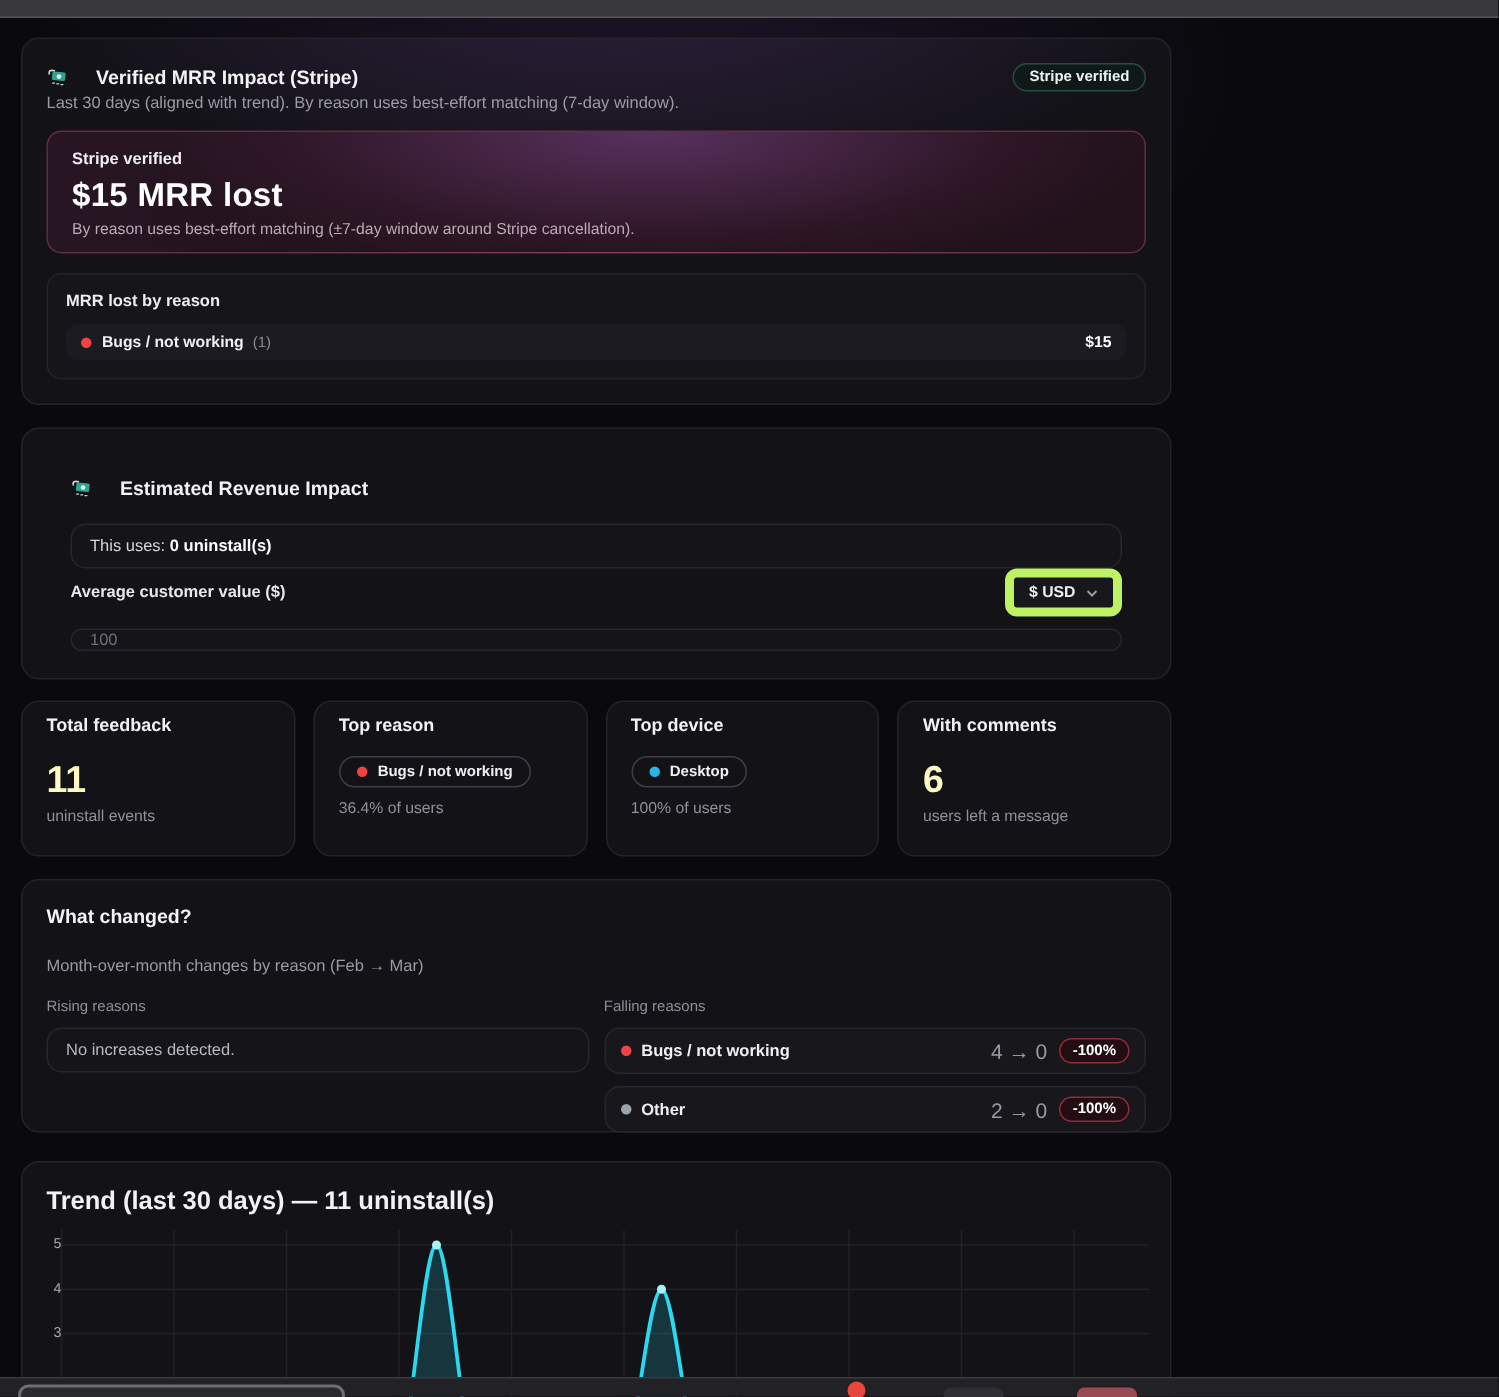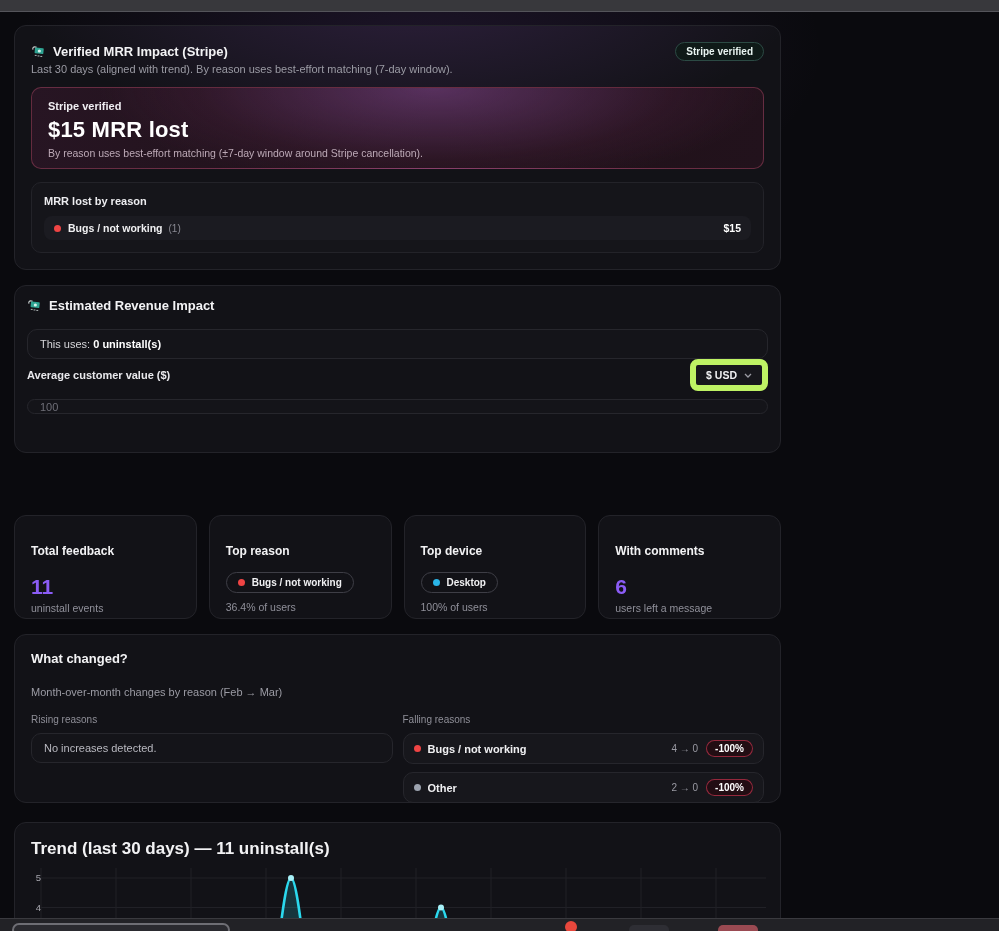--- a/index.html
+++ b/index.html
@@ -10,63 +10,63 @@
     color:#f2f2f4;
   }
   .topbar{height:11px;background:#38383c;border-bottom:1px solid #54545a;}
   .container{width:767px;margin:13px 0 0 14px;}
   .card{background:#121217;border:1px solid #232329;border-radius:12px;box-sizing:border-box;}
   .card.verified{
     padding:16px;margin-bottom:15px;
     background:radial-gradient(560px 230px at 52% -18%, rgba(112,64,150,0.30), rgba(0,0,0,0) 70%), #121217;
   }
   .header-row{display:flex;justify-content:space-between;align-items:center;}
-  .card-title{font-size:13px;font-weight:700;color:#f3f3f5;display:flex;gap:7px;align-items:center;}
+  .card-title{font-size:13px;font-weight:700;color:#f3f3f5;display:flex;gap:18px;align-items:center;}
   .badge-stripe{font-size:10px;font-weight:700;color:#e9f4f1;background:#0f1a18;border:1px solid #2c4a44;padding:3px 10px;border-radius:999px;}
   .subtitle{font-size:11px;color:#9b9ba4;margin-top:2px;}
   .hero{
     margin-top:12px;border-radius:10px;border:1px solid rgba(240,95,135,0.32);
     padding:12px 16px 13px;box-sizing:border-box;height:82px;
     background:radial-gradient(430px 130px at 55% 0%, rgba(135,75,152,0.55), rgba(92,40,80,0.22) 55%, rgba(0,0,0,0) 78%),
                linear-gradient(100deg,#271523 0%,#1f1118 55%,#22121c 100%);
   }
   .hero-label{font-size:11px;font-weight:700;color:#f0eef2;}
   .hero-headline{font-size:22px;font-weight:700;color:#ffffff;margin-top:5px;letter-spacing:.2px;}
   .hero-note{font-size:10.5px;color:#bca9b6;margin-top:4px;}
   .panel{margin-top:13px;background:#15151a;border:1px solid #232329;border-radius:10px;padding:12px;}
   .panel-title{font-size:11px;font-weight:700;color:#ededf0;}
   .reason-row{margin-top:9px;background:#1b1b21;border-radius:8px;height:24px;display:flex;align-items:center;padding:0 10px;}
   .dot{width:7px;height:7px;border-radius:50%;flex:0 0 auto;}
   .reason-label{font-size:10.5px;font-weight:700;color:#f0f0f2;margin-left:7px;}
   .reason-count{font-size:10px;color:#8a8a93;margin-left:6px;}
   .reason-amount{margin-left:auto;font-size:10.5px;font-weight:700;color:#ffffff;}
-  .card.revenue{padding:12px;height:168px;}
+  .card.revenue{padding:32px;height:168px;}
   .info-box{margin-top:16px;border:1px solid #26262c;background:#141419;border-radius:10px;padding:8px 12px;font-size:11px;color:#d6d6da;}
   .info-box b{color:#ffffff;font-weight:700;}
   .label-row{display:flex;justify-content:space-between;align-items:center;}
   .field-label{font-size:11px;font-weight:700;color:#e8e8ec;}
   .currency-btn{display:flex;gap:7px;align-items:center;border:6px solid #bef264;background:#17171c;border-radius:8px;padding:4px 10px;font-size:10.5px;font-weight:700;color:#f0f0f2;cursor:pointer;}
   .text-input{display:block;margin-top:8px;width:100%;box-sizing:border-box;background:#141419;border:1px solid #26262c;border-radius:10px;height:15px;padding:0 12px;font-size:11px;color:#e8e8ec;font-family:"Liberation Sans",sans-serif;outline:none;}
   .text-input::placeholder{color:#6f6f78;}
   .stats-row{display:flex;gap:12px;margin-top:14px;}
-  .stat-card{flex:1;padding:28px 16px;height:104px;margin-top:48px;}
+  .stat-card{flex:1;padding:8px 16px;height:104px;}
   .stat-title{font-size:12px;font-weight:700;color:#f2f2f4;}
-  .stat-value{font-size:21px;font-weight:700;color:#8b5cf6;margin-top:18px;line-height:1;}
+  .stat-value{font-size:25px;font-weight:700;color:#fef9c3;margin-top:18px;line-height:1;}
   .stat-caption{font-size:10.5px;color:#90909a;margin-top:5px;}
   .pill{display:inline-flex;align-items:center;gap:7px;border:1px solid #3e3e46;border-radius:999px;padding:4px 11px;margin-top:14px;font-size:10px;font-weight:700;color:#f0f0f2;}
   .stat-caption.after-pill{margin-top:8px;}
   .card.changed{margin-top:15px;padding:16px;height:169px;}
   .wc-subtitle{font-size:11px;color:#9b9ba4;margin-top:20px;}
   .wc-cols{display:flex;gap:10px;margin-top:16px;}
   .wc-col{flex:1;min-width:0;}
   .wc-label{font-size:10px;color:#8f8f98;}
   .empty-box{margin-top:8px;border:1px solid #26262c;background:#141419;border-radius:10px;height:30px;box-sizing:border-box;display:flex;align-items:center;padding:0 12px;font-size:11px;color:#b9b9c0;}
   .fall-row{margin-top:8px;background:#17171c;border:1px solid #26262c;border-radius:10px;height:31px;display:flex;align-items:center;padding:0 10px;box-sizing:border-box;}
   .fall-label{font-size:11px;font-weight:700;color:#f0f0f2;margin-left:7px;}
-  .fall-change{margin-left:auto;font-size:10px;color:#9a9aa3;}
+  .fall-change{margin-left:auto;font-size:14px;color:#9a9aa3;}
   .badge-pct{margin-left:8px;font-size:10px;font-weight:700;color:#ffffff;background:#220d13;border:1px solid rgba(244,63,94,0.55);border-radius:999px;padding:2px 8px;}
   .card.trend{margin-top:19px;padding:16px;height:400px;position:relative;}
   .trend-title{font-size:17px;font-weight:700;color:#f2f2f4;}
   .ytick{position:absolute;font-size:9.5px;color:#a5a5ad;width:18px;text-align:right;left:8px;}
   .bottombar{position:fixed;left:0;right:0;bottom:0;height:12px;background:#222226;border-top:1px solid #3a3a3f;}
   .bpill{position:absolute;left:12px;top:4px;width:218px;height:14px;border-radius:8px;border:2px solid #6e6e74;background:#2a2a2f;box-sizing:border-box;cursor:pointer;}
   .bdot{position:absolute;left:565px;top:2px;width:12px;height:12px;border-radius:50%;}
   .bbtn{position:absolute;top:6px;width:40px;height:12px;border-radius:5px;cursor:pointer;border:none;}
   .bbtn.sec{left:629px;background:#2e2e34;}
   .bbtn.dan{left:718px;background:#9a4a52;}

